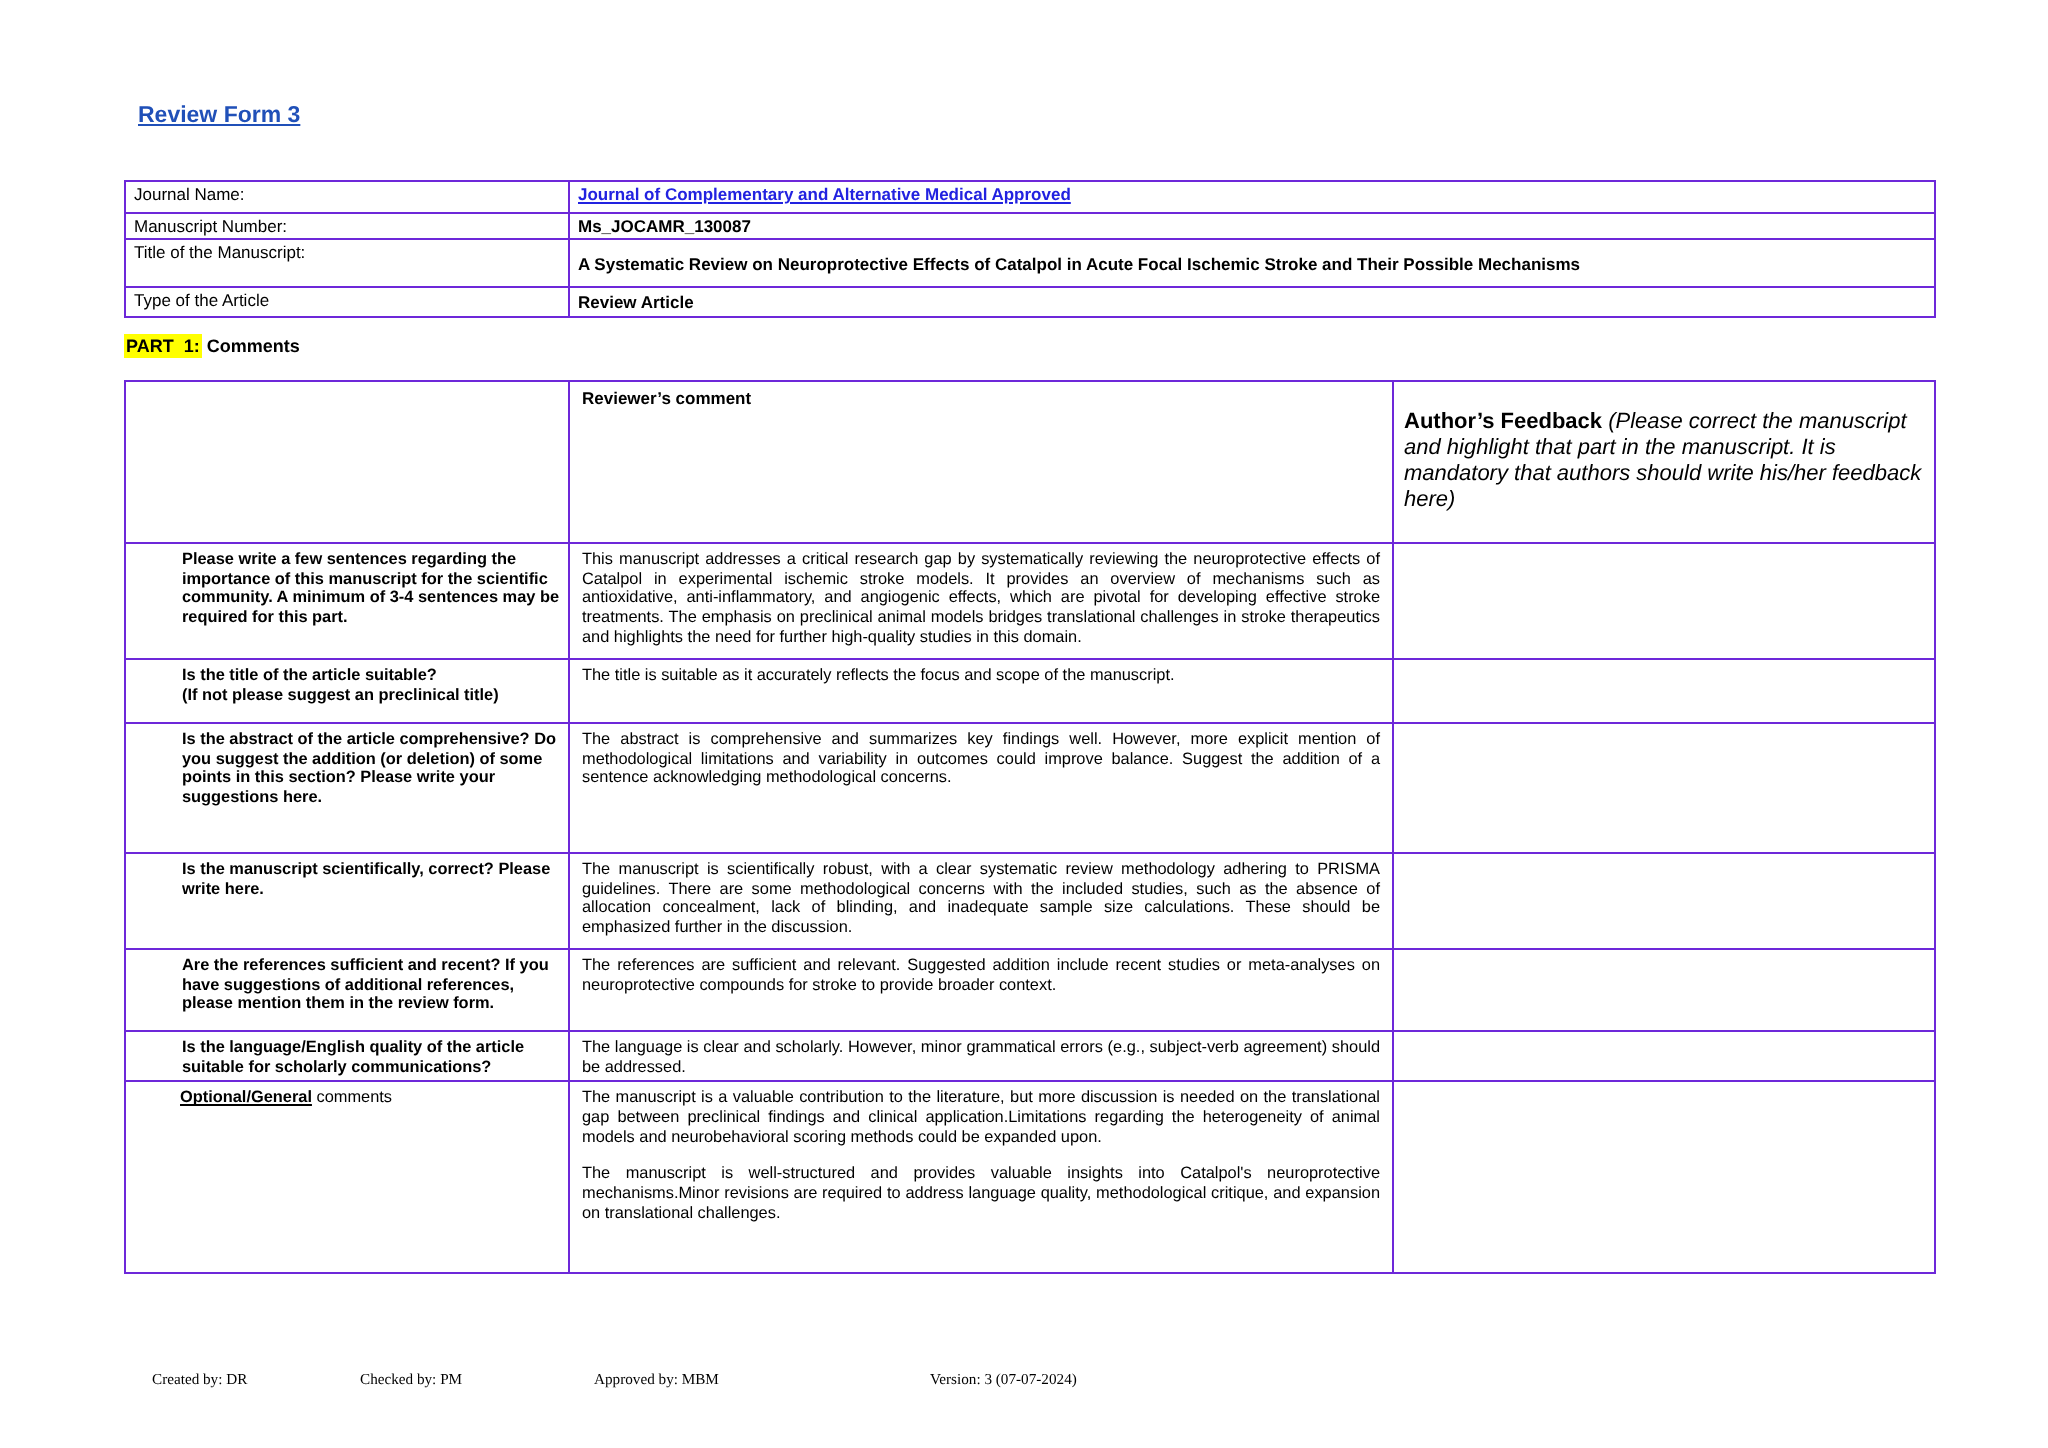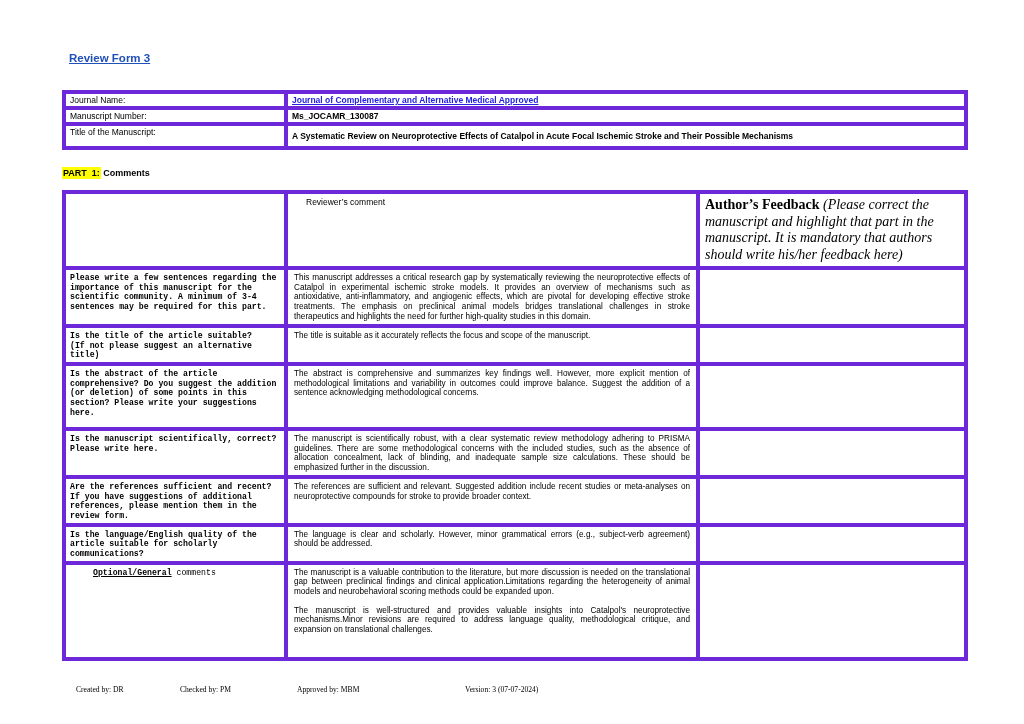--- a/index.html
+++ b/index.html
@@ -12,21 +12,21 @@
   }
   .page-title {
     position: absolute;
     left: 69px; top: 52px;
     font-size: 11.5px;
     font-weight: bold;
     text-decoration: underline;
     color: var(--heading-blue, #2050b8);
   }
   table { border-collapse: collapse; table-layout: fixed; }
-  td { border: 4px solid #6d28d9; vertical-align: top; }
+  td { border: 1px solid #6d28d9; vertical-align: top; }
 
   
   .info-table {
     position: absolute;
     left: 62px; top: 90px;
     width: 906px;
   }
   .info-table td { font-size: 8.5px; padding: 1px 4px; }
   .info-table .lbl { width: 222px; font-weight: normal; }
   .info-table .val { font-weight: bold; }
@@ -55,33 +55,32 @@
 
   
   .comments-table {
     position: absolute;
     left: 62px; top: 190px;
     width: 906px;
   }
   .comments-table td { font-size: 8.2px; line-height: 1.18; }
   .comments-table .q {
     font-weight: bold;
-    padding: 3px 4px 2px 4px;
+    padding: 3px 4px 2px 28px;
     white-space: pre-line;
-    font-family: Liberation Mono, monospace;
   }
   .comments-table .q.flush { padding-left: 3px; white-space: normal; font-weight: normal; }
   .comments-table .c {
     padding: 3px 6px 2px 6px;
     text-align: justify;
   }
   .comments-table .f { padding: 2px 4px; }
   .comments-table .hdr-q {}
-  .comments-table .hdr-rev { font-weight: normal; padding: 3px 18px; font-size: 8.5px; }
-  .comments-table .hdr-auth { padding: 3px 5px; font-size: 14px; font-family: Liberation Serif, serif; }
+  .comments-table .hdr-rev { font-weight: bold; padding: 3px 6px; font-size: 8.5px; }
+  .comments-table .hdr-auth { padding: 14px 5px; font-size: 11px; }
   .comments-table .hdr-auth b { font-weight: bold; }
   .comments-table .hdr-auth .note { font-style: italic; }
   tr.h-hdr td { height: 28px; }
   tr.h-r1 td { height: 58px; }
   tr.h-r2 td { height: 32px; }
   tr.h-r3 td { height: 65px; }
   tr.h-r4 td { height: 48px; }
   tr.h-r5 td { height: 41px; }
   tr.h-r6 td { height: 23px; margin-top: 45px; }
   tr.h-r7 td { height: 96px; }
@@ -119,20 +118,24 @@
     <td class="val"><span class="journal-link">Journal of Complementary and Alternative Medical Approved</span></td>
   </tr>
   <tr class="r2">
     <td class="lbl">Manuscript Number:</td>
     <td class="val">Ms_JOCAMR_130087</td>
   </tr>
   <tr class="r3">
     <td class="lbl">Title of the Manuscript:</td>
     <td class="val">A Systematic Review on Neuroprotective Effects of Catalpol in Acute Focal Ischemic Stroke and Their Possible Mechanisms</td>
   </tr>
+  <tr class="r4">
+    <td class="lbl">Type of the Article</td>
+    <td class="val">Review Article</td>
+  </tr>
 </tbody>
   </table>
 
 <div class="part-line"><span class="part-badge">PART  1:</span><span> Comments</span></div>
 
 <table class="comments-table">
   <colgroup>
       <col style="width:222px">
       <col style="width:412px">
       <col>
@@ -145,21 +148,21 @@
   </tr>
 
   <tr class="h-r1">
     <td class="q">Please write a few sentences regarding the importance of this manuscript for the scientific community. A minimum of 3-4 sentences may be required for this part.</td>
     <td class="c">This manuscript addresses a critical research gap by systematically reviewing the neuroprotective effects of Catalpol in experimental ischemic stroke models. It provides an overview of mechanisms such as antioxidative, anti-inflammatory, and angiogenic effects, which are pivotal for developing effective stroke treatments. The emphasis on preclinical animal models bridges translational challenges in stroke therapeutics and highlights the need for further high-quality studies in this domain.</td>
     <td class="f"></td>
   </tr>
 
   <tr class="h-r2">
     <td class="q">Is the title of the article suitable?
-(If not please suggest an alternative title)</td>
+(If not please suggest an preclinical title)</td>
     <td class="c">The title is suitable as it accurately reflects the focus and scope of the manuscript.</td>
     <td class="f"></td>
   </tr>
 
   <tr class="h-r3">
     <td class="q">Is the abstract of the article comprehensive? Do you suggest the addition (or deletion) of some points in this section? Please write your suggestions here.</td>
     <td class="c">The abstract is comprehensive and summarizes key findings well. However, more explicit mention of methodological limitations and variability in outcomes could improve balance. Suggest the addition of a sentence acknowledging methodological concerns.</td>
     <td class="f"></td>
   </tr>
 

